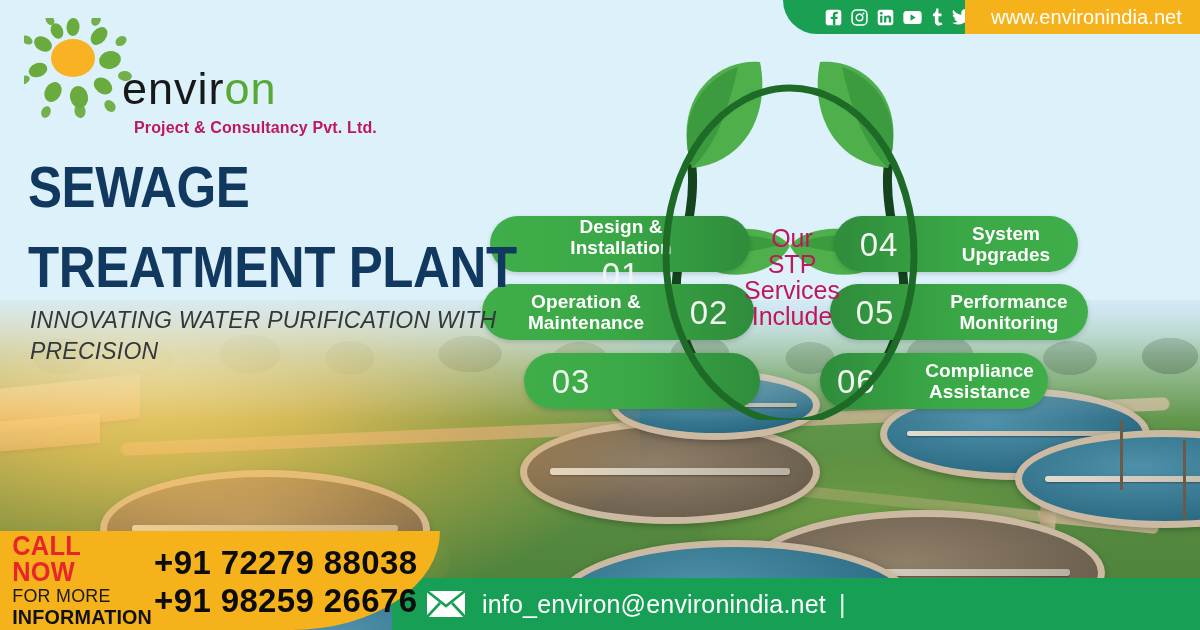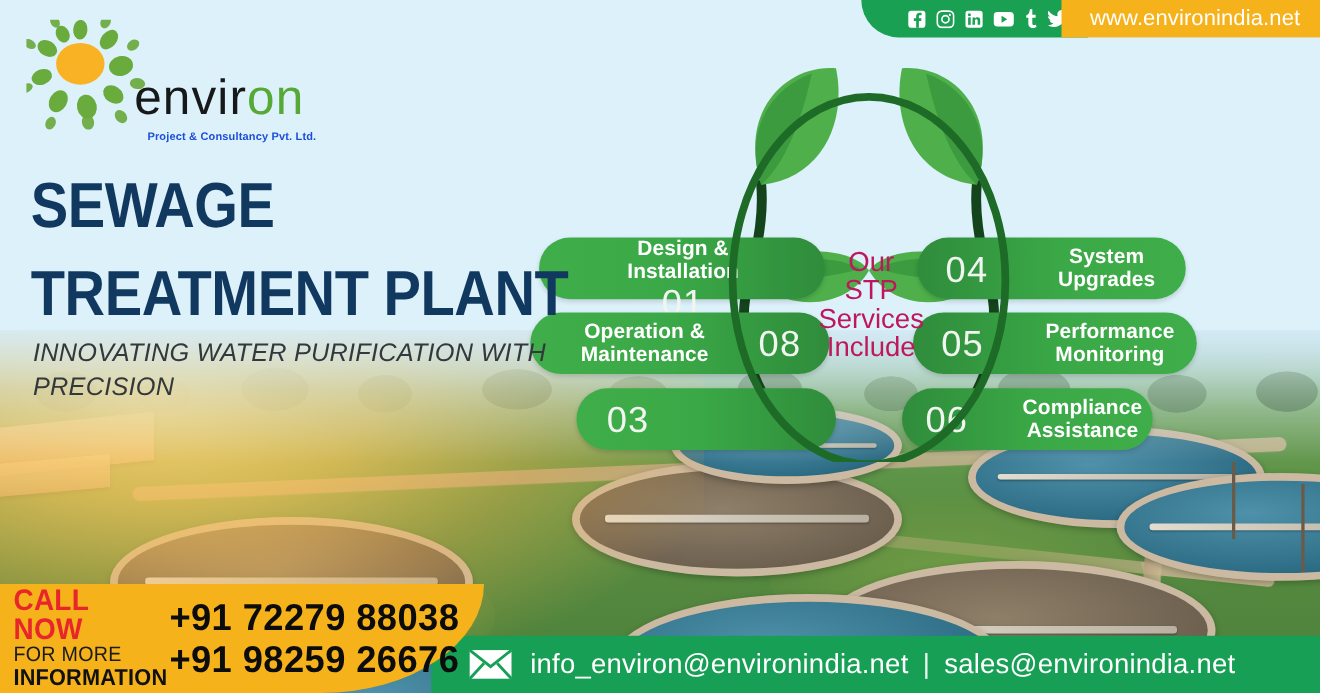--- a/index.html
+++ b/index.html
@@ -127,22 +127,22 @@
   .logo .wordmark {
     position: absolute; left: 98px; top: 48px;
     font-size: 45px; line-height: 1;
     letter-spacing: 1px;
     white-space: nowrap;
   }
   .logo .wm-dark { color: #16181a; }
   .logo .wm-green { color: #57a935; }
   .logo .tagline {
     position: absolute; left: 110px; top: 101px;
-    font-size: 10px; font-weight: bold;
-    color: #1d4ed8;
+    font-size: 16px; font-weight: bold;
+    color: #be185d;
     letter-spacing: .15px;
     white-space: nowrap;
   }
 
   
   .headline {
     position: absolute; left: 28px; top: 158px;
     z-index: 30;
   }
   .h-line {
@@ -183,21 +183,21 @@
     z-index: 6;
     box-shadow: 0 2px 5px rgba(0,0,0,.16);
   }
   .pill.left {
     background: linear-gradient(90deg, #3fae4a 0%, #3aa846 48%, #2f8c3b 100%);
     justify-content: flex-start;
     padding-left: 14px; padding-right: 12px;
   }
   .pill.right {
     background: linear-gradient(270deg, #3fae4a 0%, #3aa846 48%, #2f8c3b 100%);
-    justify-content: center;
+    justify-content: flex-end;
     padding-right: 14px; padding-left: 12px; gap: 36px;
   }
   .pill .label {
     font-size: 19px; font-weight: bold;
     line-height: 21px;
     text-align: center;
     letter-spacing: .1px;
     white-space: pre-line;
     flex: 1;
   }
@@ -449,21 +449,21 @@
     </div>
     <div class="pill right" style="left:364px;top:176px;width:244px;">
       <span class="num">04</span>
       <span class="label">System
 Upgrades</span>
     </div>
 
     <div class="pill left" style="left:12px;top:244px;width:272px;">
       <span class="label">Operation &amp;
 Maintenance</span>
-      <span class="num">08</span>
+      <span class="num">02</span>
     </div>
     <div class="pill right" style="left:360px;top:244px;width:258px;">
       <span class="num">05</span>
       <span class="label">Performance
 Monitoring</span>
     </div>
 
     <div class="pill left" style="left:54px;top:313px;width:236px;">
       <span class="num">03</span>
     </div>
@@ -498,16 +498,15 @@
   <div class="mailbar">
     <span class="env">
       <svg width="40" height="28" viewBox="0 0 40 28">
           <rect x="1" y="1" width="38" height="26" fill="#fff"></rect>
           <path d="M1 1 L20 16 L39 1" fill="none" stroke="#17a055" stroke-width="2.6"></path>
           <path d="M1 27 L14 13 M39 27 L26 13" stroke="#17a055" stroke-width="2.6" fill="none"></path>
         </svg>
     </span>
     <span class="mailtext">info_environ@environindia.net</span>
     <span class="sep">|</span>
-    <span class="mailtext">sales@environindia.net</span>
   </div>
 
 </div>
 
 </body></html>

